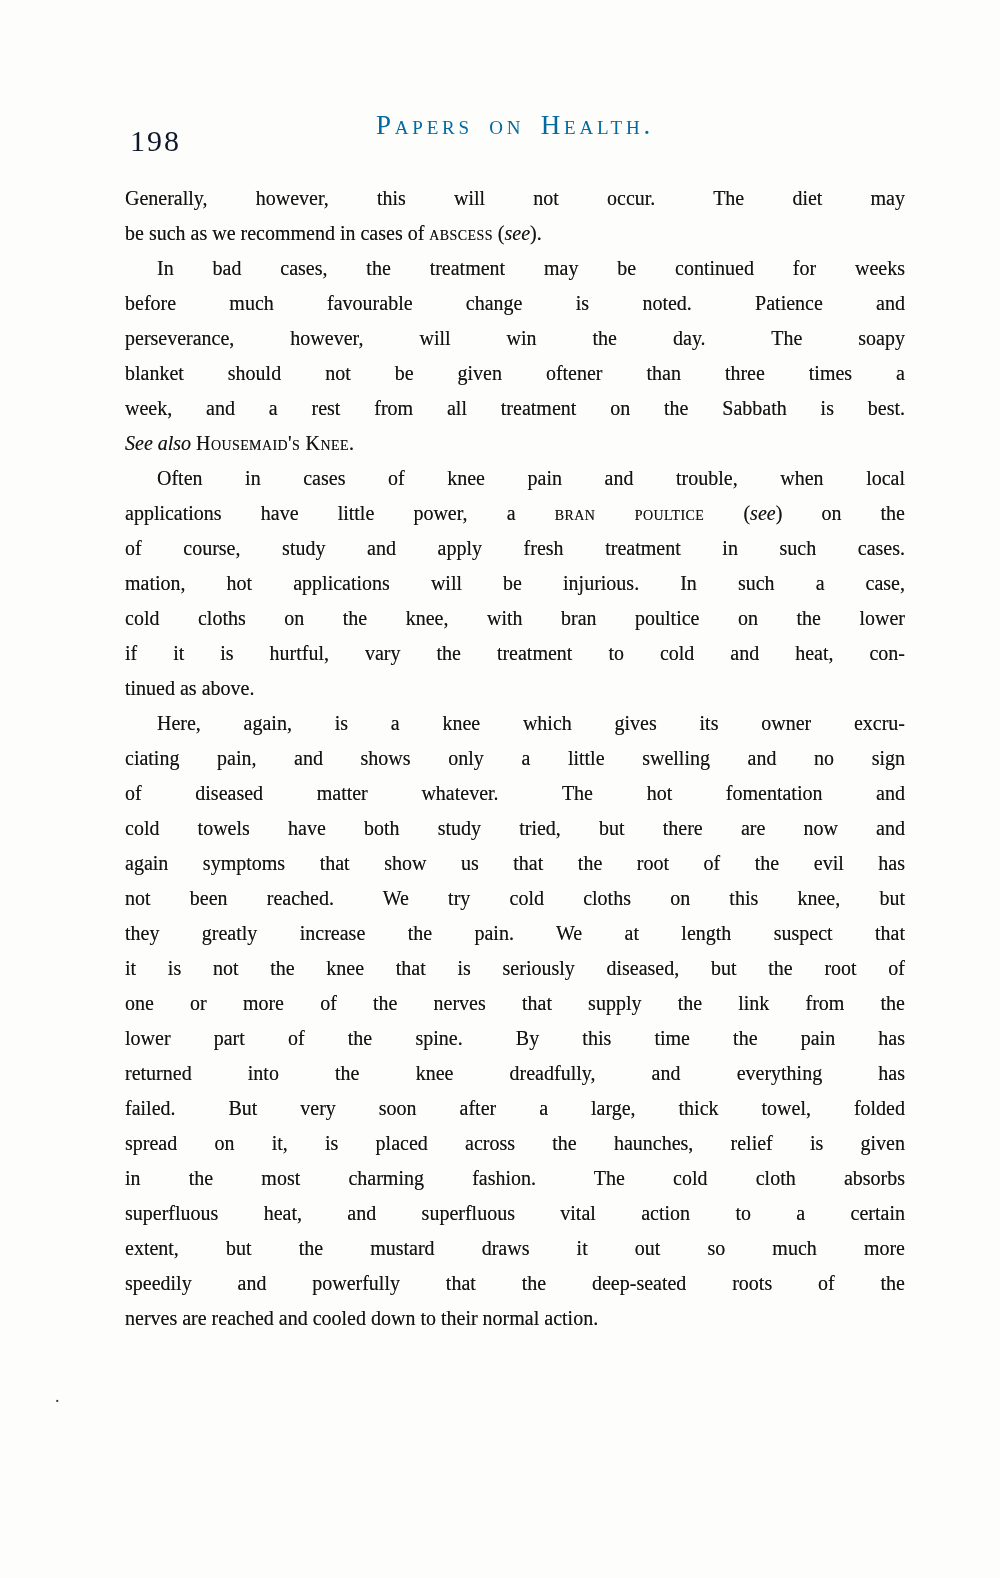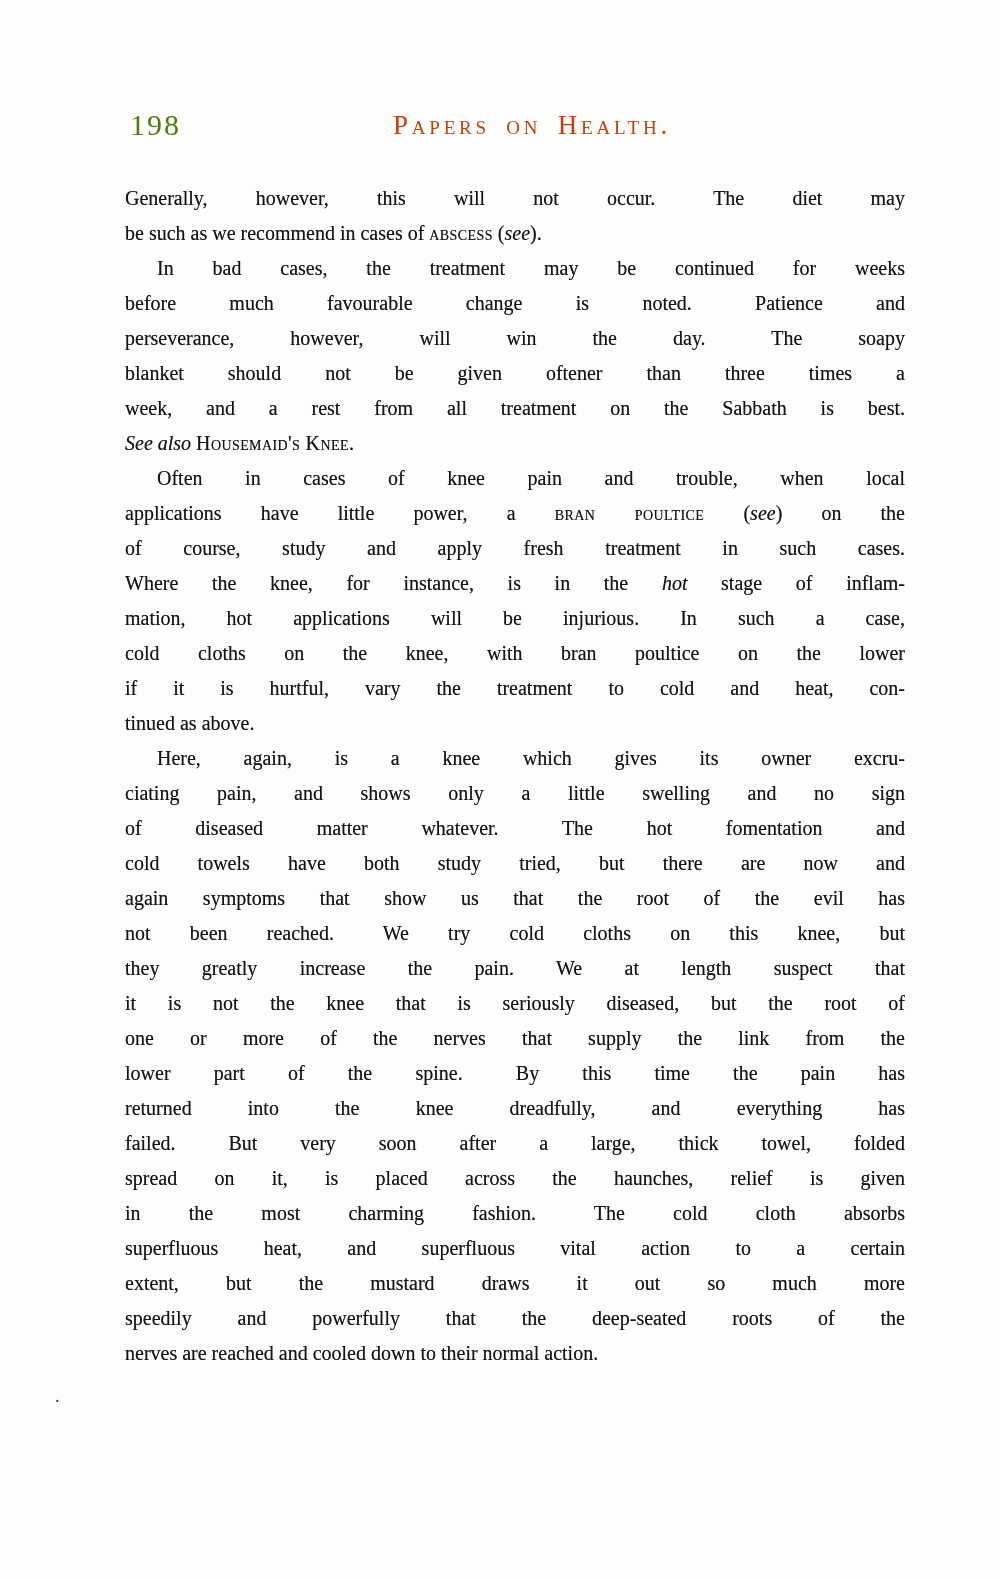--- a/index.html
+++ b/index.html
@@ -16,36 +16,36 @@
   .header {
     position: absolute;
     top: 108px;
     left: 125px;
     width: 780px;
     height: 40px;
   }
   .pagenum {
     position: absolute;
     left: 5px;
-    top: 0;
+    top: 16px;
     font-size: 30px;
     letter-spacing: 2px;
-    color: #4d7c0f;
+    color: #0f172a;
   }
   .running-title {
     position: absolute;
-    left: 17px;
+    left: 0;
     top: 2px;
     width: 100%;
     text-align: center;
     font-variant-caps: small-caps;
     font-size: 27px;
     letter-spacing: 0.14em;
     word-spacing: 0.22em;
-    color: #c2410c;
+    color: #0369a1;
   }
   .text-block {
     position: absolute;
     top: 181px;
     left: 125px;
     width: 780px;
   }
   .line {
     height: 35px;
     line-height: 35px;
@@ -82,21 +82,20 @@
       <div class="line"><span>be such as we recommend in cases of </span><span class="sc">abscess</span><span> (</span><span class="it">see</span><span>).</span></div>
       <div class="line justify indent"><span>In bad cases, the treatment may be continued for weeks</span></div>
       <div class="line justify"><span>before much favourable change is noted.  Patience and</span></div>
       <div class="line justify"><span>perseverance, however, will win the day.  The soapy</span></div>
       <div class="line justify"><span>blanket should not be given oftener than three times a</span></div>
       <div class="line justify"><span>week, and a rest from all treatment on the Sabbath is best.</span></div>
       <div class="line"><span class="it">See also</span><span> </span><span class="sc">Housemaid's Knee</span><span>.</span></div>
       <div class="line justify indent"><span>Often in cases of knee pain and trouble, when local</span></div>
       <div class="line justify"><span>applications have little power, a </span><span class="sc">bran poultice</span><span> (</span><span class="it">see</span><span>) on the</span></div>
       <div class="line justify"><span>of course, study and apply fresh treatment in such cases.</span></div>
-      <div class="line justify"><span>Where the knee, for instance, is in the </span><span class="it">hot</span><span> stage of inflam-</span></div>
       <div class="line justify"><span>mation, hot applications will be injurious. In such a case,</span></div>
       <div class="line justify"><span>cold cloths on the knee, with bran poultice on the lower</span></div>
       <div class="line justify"><span>if it is hurtful, vary the treatment to cold and heat, con-</span></div>
       <div class="line"><span>tinued as above.</span></div>
       <div class="line justify indent"><span>Here, again, is a knee which gives its owner excru-</span></div>
       <div class="line justify"><span>ciating pain, and shows only a little swelling and no sign</span></div>
       <div class="line justify"><span>of diseased matter whatever.  The hot fomentation and</span></div>
       <div class="line justify"><span>cold towels have both study tried, but there are now and</span></div>
       <div class="line justify"><span>again symptoms that show us that the root of the evil has</span></div>
       <div class="line justify"><span>not been reached.  We try cold cloths on this knee, but</span></div>

